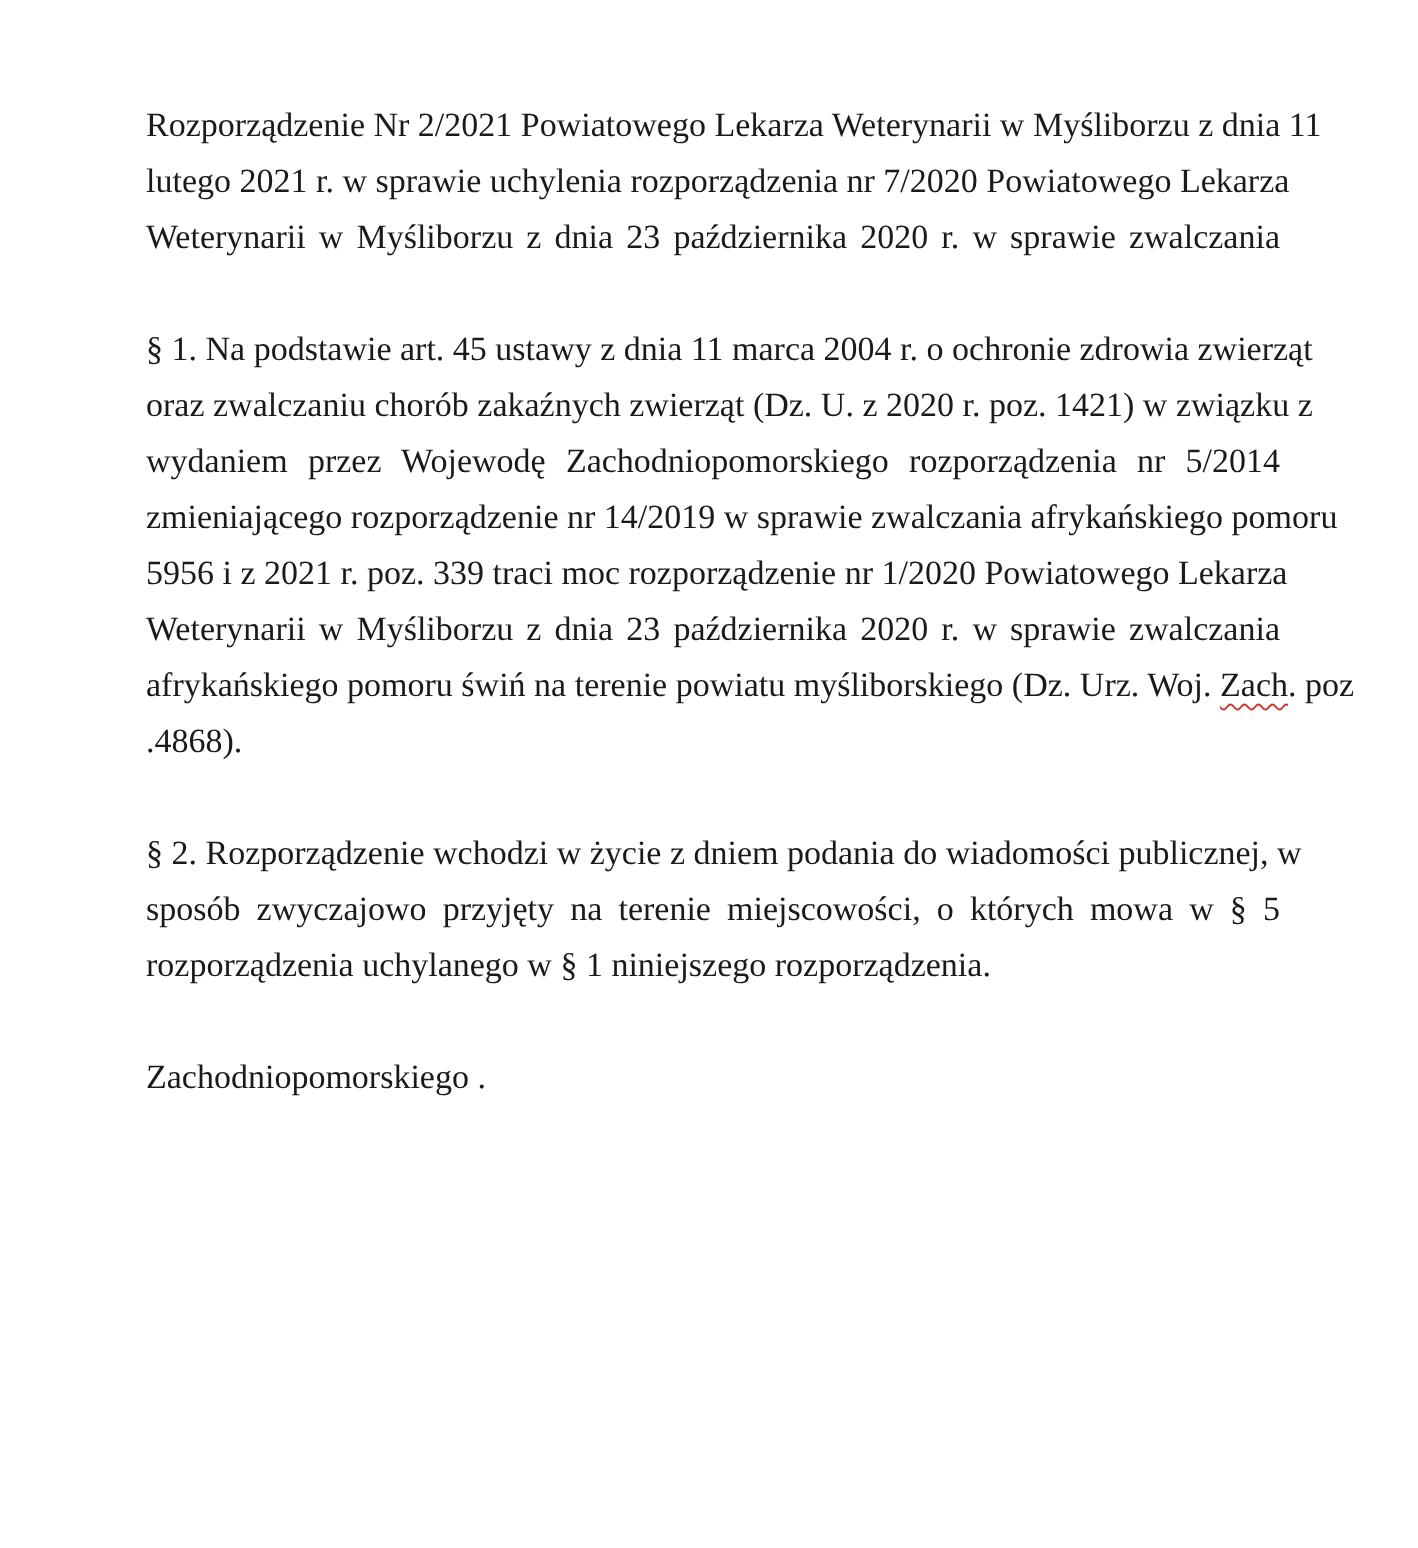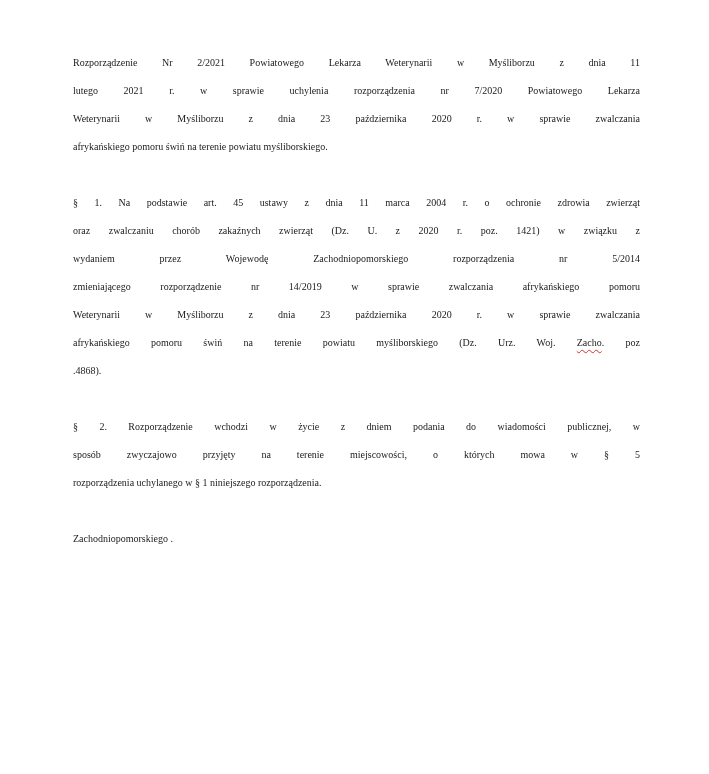--- a/index.html
+++ b/index.html
@@ -1,49 +1,49 @@
 <!DOCTYPE html>
 <html><head>
   <meta charset="utf-8">
   <style>
     html, body { margin: 0; padding: 0; background: #ffffff; }
     body { width: 709px; height: 774px; position: relative; overflow: hidden; }
     .page {
       position: absolute; left: 73px; top: 49px; width: 567px;
       font-family: "Liberation Serif", "DejaVu Serif", serif;
-      font-size: 10px; color: #1a1a1a;
+      font-size: 17px; color: #1a1a1a;
     }
     .para { margin: 0 0 28px 0; }
     .line {
       display: block; height: 28px; line-height: 28px;
       text-align: justify; text-align-last: justify; white-space: nowrap;
     }
     .line.last { text-align-last: left; }
     .line span.seg { white-space: pre; }
     .spell { text-decoration: underline wavy #d0342c; text-decoration-thickness: 1px; text-underline-offset: 3px; }
   </style>
 </head>
 <body>
 
 <div class="page">
 
   <p class="para">
     <span class="line">Rozporządzenie Nr 2/2021 Powiatowego Lekarza Weterynarii w Myśliborzu z dnia 11</span>
     <span class="line">lutego 2021 r. w sprawie uchylenia rozporządzenia nr 7/2020   Powiatowego Lekarza</span>
     <span class="line">Weterynarii w Myśliborzu z dnia 23 października   2020 r. w sprawie zwalczania</span>
-    <span class="line last">afrykańskiego pomoru świń na terenie powiatu myśliborskiego.</span>
   </p>
 
   <p class="para">
     <span class="line">§ 1. Na podstawie art. 45 ustawy z dnia 11 marca 2004 r. o ochronie zdrowia zwierząt</span>
     <span class="line">oraz zwalczaniu chorób zakaźnych zwierząt (Dz. U. z 2020 r. poz. 1421)   w związku z</span>
     <span class="line">wydaniem przez Wojewodę Zachodniopomorskiego rozporządzenia nr 5/2014</span>
     <span class="line">zmieniającego rozporządzenie nr 14/2019 w  sprawie zwalczania afrykańskiego pomoru</span>
+    <span class="line">5956 i z 2021 r. poz. 339 traci moc rozporządzenie nr 1/2020 Powiatowego Lekarza</span>
     <span class="line">Weterynarii w Myśliborzu z dnia 23 października   2020 r. w sprawie zwalczania</span>
-    <span class="line"><span class="seg">afrykańskiego pomoru świń na terenie powiatu myśliborskiego (Dz. Urz. Woj. </span><span class="seg spell">Zacho</span><span class="seg">. poz</span></span>
+    <span class="line"><span class="seg">afrykańskiego pomoru świń na terenie powiatu myśliborskiego (Dz. Urz. Woj. </span><span class="seg spell">Zach</span><span class="seg">. poz</span></span>
     <span class="line last">.4868).</span>
   </p>
 
   <p class="para">
     <span class="line">§ 2. Rozporządzenie wchodzi w życie z dniem podania do wiadomości publicznej, w</span>
     <span class="line">sposób zwyczajowo przyjęty na terenie miejscowości, o których mowa w § 5</span>
     <span class="line last">rozporządzenia uchylanego w § 1 niniejszego rozporządzenia.</span>
   </p>
 
   <p class="para">

